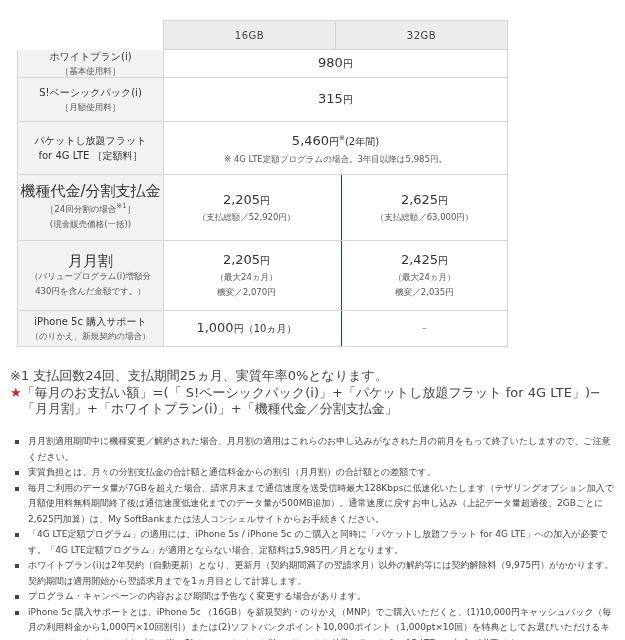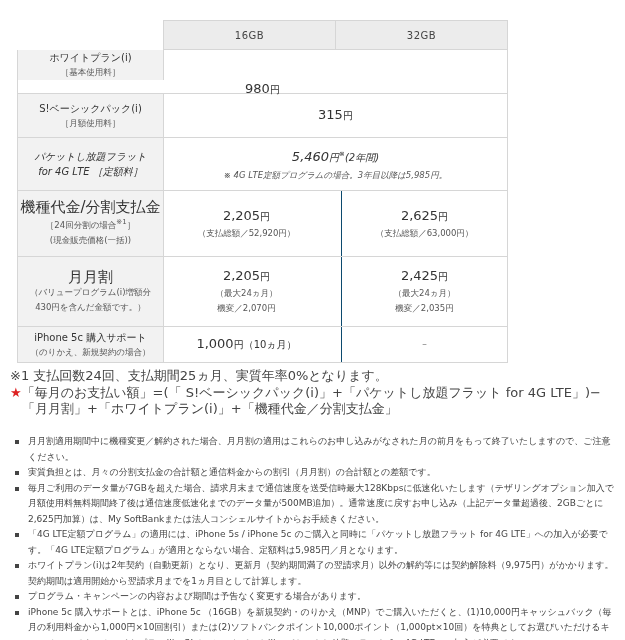--- a/index.html
+++ b/index.html
@@ -12,21 +12,21 @@
   .hdr div + div { border-left:1px solid #d6d6d6; }
   .lab { width:146px; background:#f2f2f2; border-right:1px solid #d6d6d6; display:flex; flex-direction:column; align-items:center; justify-content:center; text-align:center; box-sizing:border-box; }
   .lab .m { font-size:10px; color:#333; line-height:15px; }
   .lab .s { font-size:8.5px; color:#555; line-height:15px; }
   .lab .b { font-size:15px; color:#333; line-height:16px; }
   .cell { flex:1; display:flex; flex-direction:column; align-items:center; justify-content:center; text-align:center; }
   .cell + .cell { border-left:1px solid #0c4a6e;margin-left:12px; }
   .big { font-size:13px; color:#333; line-height:18px; }
   .big .y { font-size:10px; }
   .sub { font-size:8.5px; color:#555; line-height:15px; }
-  .r1 { height:44px;flex-direction:column; } .r2 { height:44px; } .r3 { height:53px;font-style:italic; } .r4 { height:66px; } .r5 { height:70px; } .r6 { height:36px; }
+  .r1 { height:28px; } .r2 { height:44px; } .r3 { height:53px; } .r4 { height:66px; } .r5 { height:70px; } .r6 { height:36px; }
   sup { font-size:7px; }
   .notes { position:absolute; left:10px; top:368px; width:600px; font-size:13px; color:#444; line-height:16px; }
   .notes .star { color:#d22; }
   .notes .formula { padding-left:12px; text-indent:-12px; margin-top:1px; }
   .bul { position:absolute; left:10px; top:434px; width:605px; font-size:9px; color:#444; line-height:15.5px; }
   .bul .item { position:relative; padding-left:18px; }
   .bul .item::before { content:""; position:absolute; left:5px; top:6px; width:4px; height:4px; background:#444; }
 </style>
 </head>
 <body>

